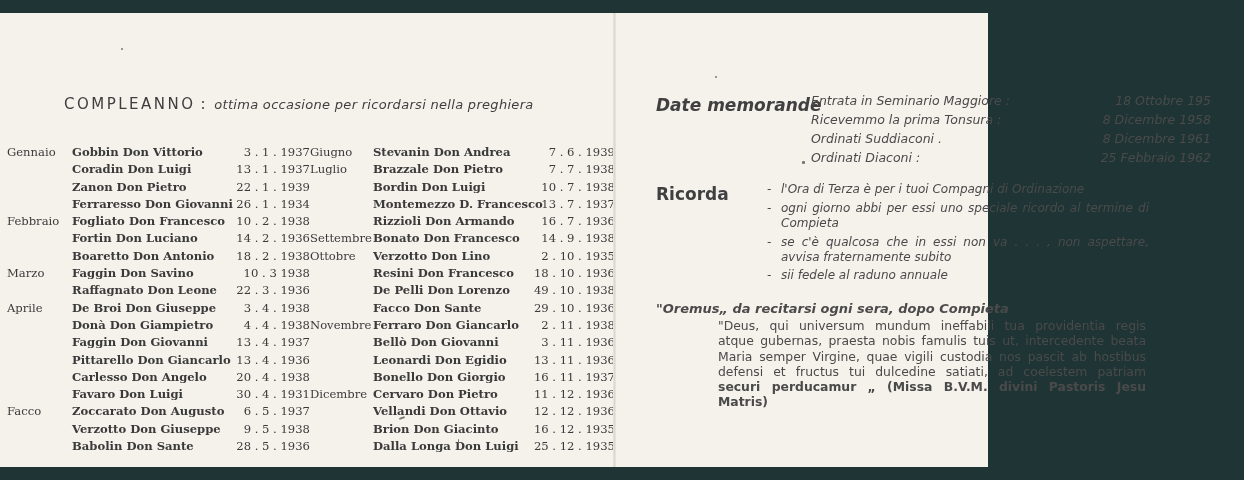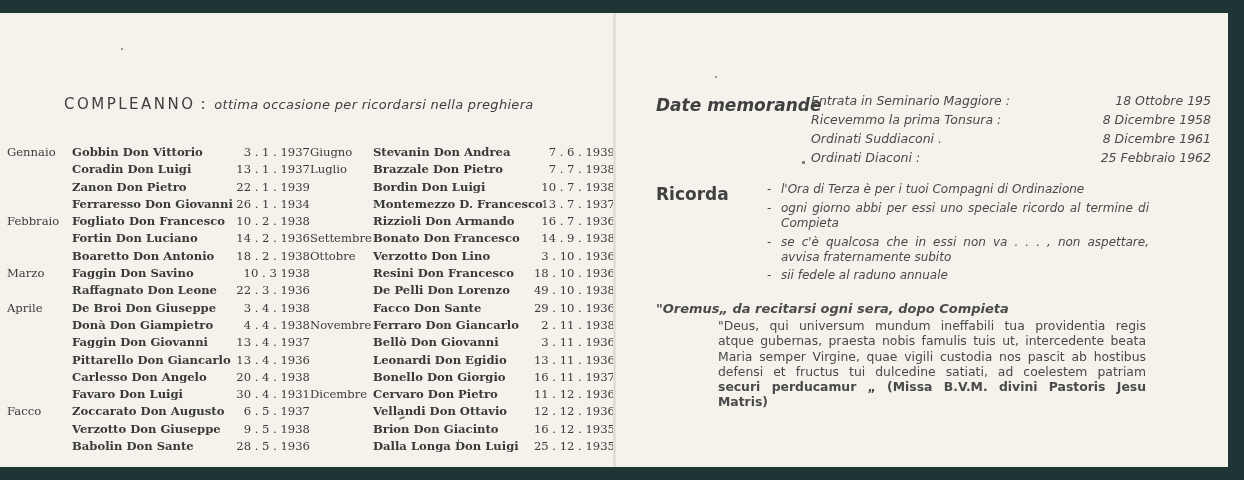--- a/index.html
+++ b/index.html
@@ -3,21 +3,21 @@
 <meta charset="utf-8">
 <style>
   html, body { margin:0; padding:0; }
   body {
     width:1244px; height:480px; overflow:hidden;
     background:#1f3435;
     position:relative;
     font-family:"DejaVu Serif", serif;
   }
   .paper {
-    position:absolute; left:0; top:13px; width:1228px; height:454px;
+    position:absolute; left:0; top:13px; width:988px; height:454px;
     background:#f5f2ec;
   }
   .fold {
     position:absolute; left:613px; top:0; width:3px; height:454px;
     background:linear-gradient(to right, #ece8e0, #dcd8d0, #ece8e0);
   }
   .left-page { position:absolute; left:0; top:0; width:612px; height:454px; }
   .right-page { position:absolute; left:616px; top:0; width:612px; height:454px; }
 
   .title {
@@ -186,21 +186,21 @@
           <span class="date">16 . 7 . 1936</span>
         </div>
       <div class="bday-row">
           <span class="month">Settembre</span>
           <span class="name">Bonato Don Francesco</span>
           <span class="date">14 . 9 . 1938</span>
         </div>
       <div class="bday-row">
           <span class="month">Ottobre</span>
           <span class="name">Verzotto Don Lino</span>
-          <span class="date">3 . 10 . 1936</span>
+          <span class="date">2 . 10 . 1935</span>
         </div>
       <div class="bday-row">
           <span class="month"></span>
           <span class="name">Resini Don Francesco</span>
           <span class="date">18 . 10 . 1936</span>
         </div>
       <div class="bday-row">
           <span class="month"></span>
           <span class="name">De Pelli Don Lorenzo</span>
           <span class="date">49 . 10 . 1938</span>

